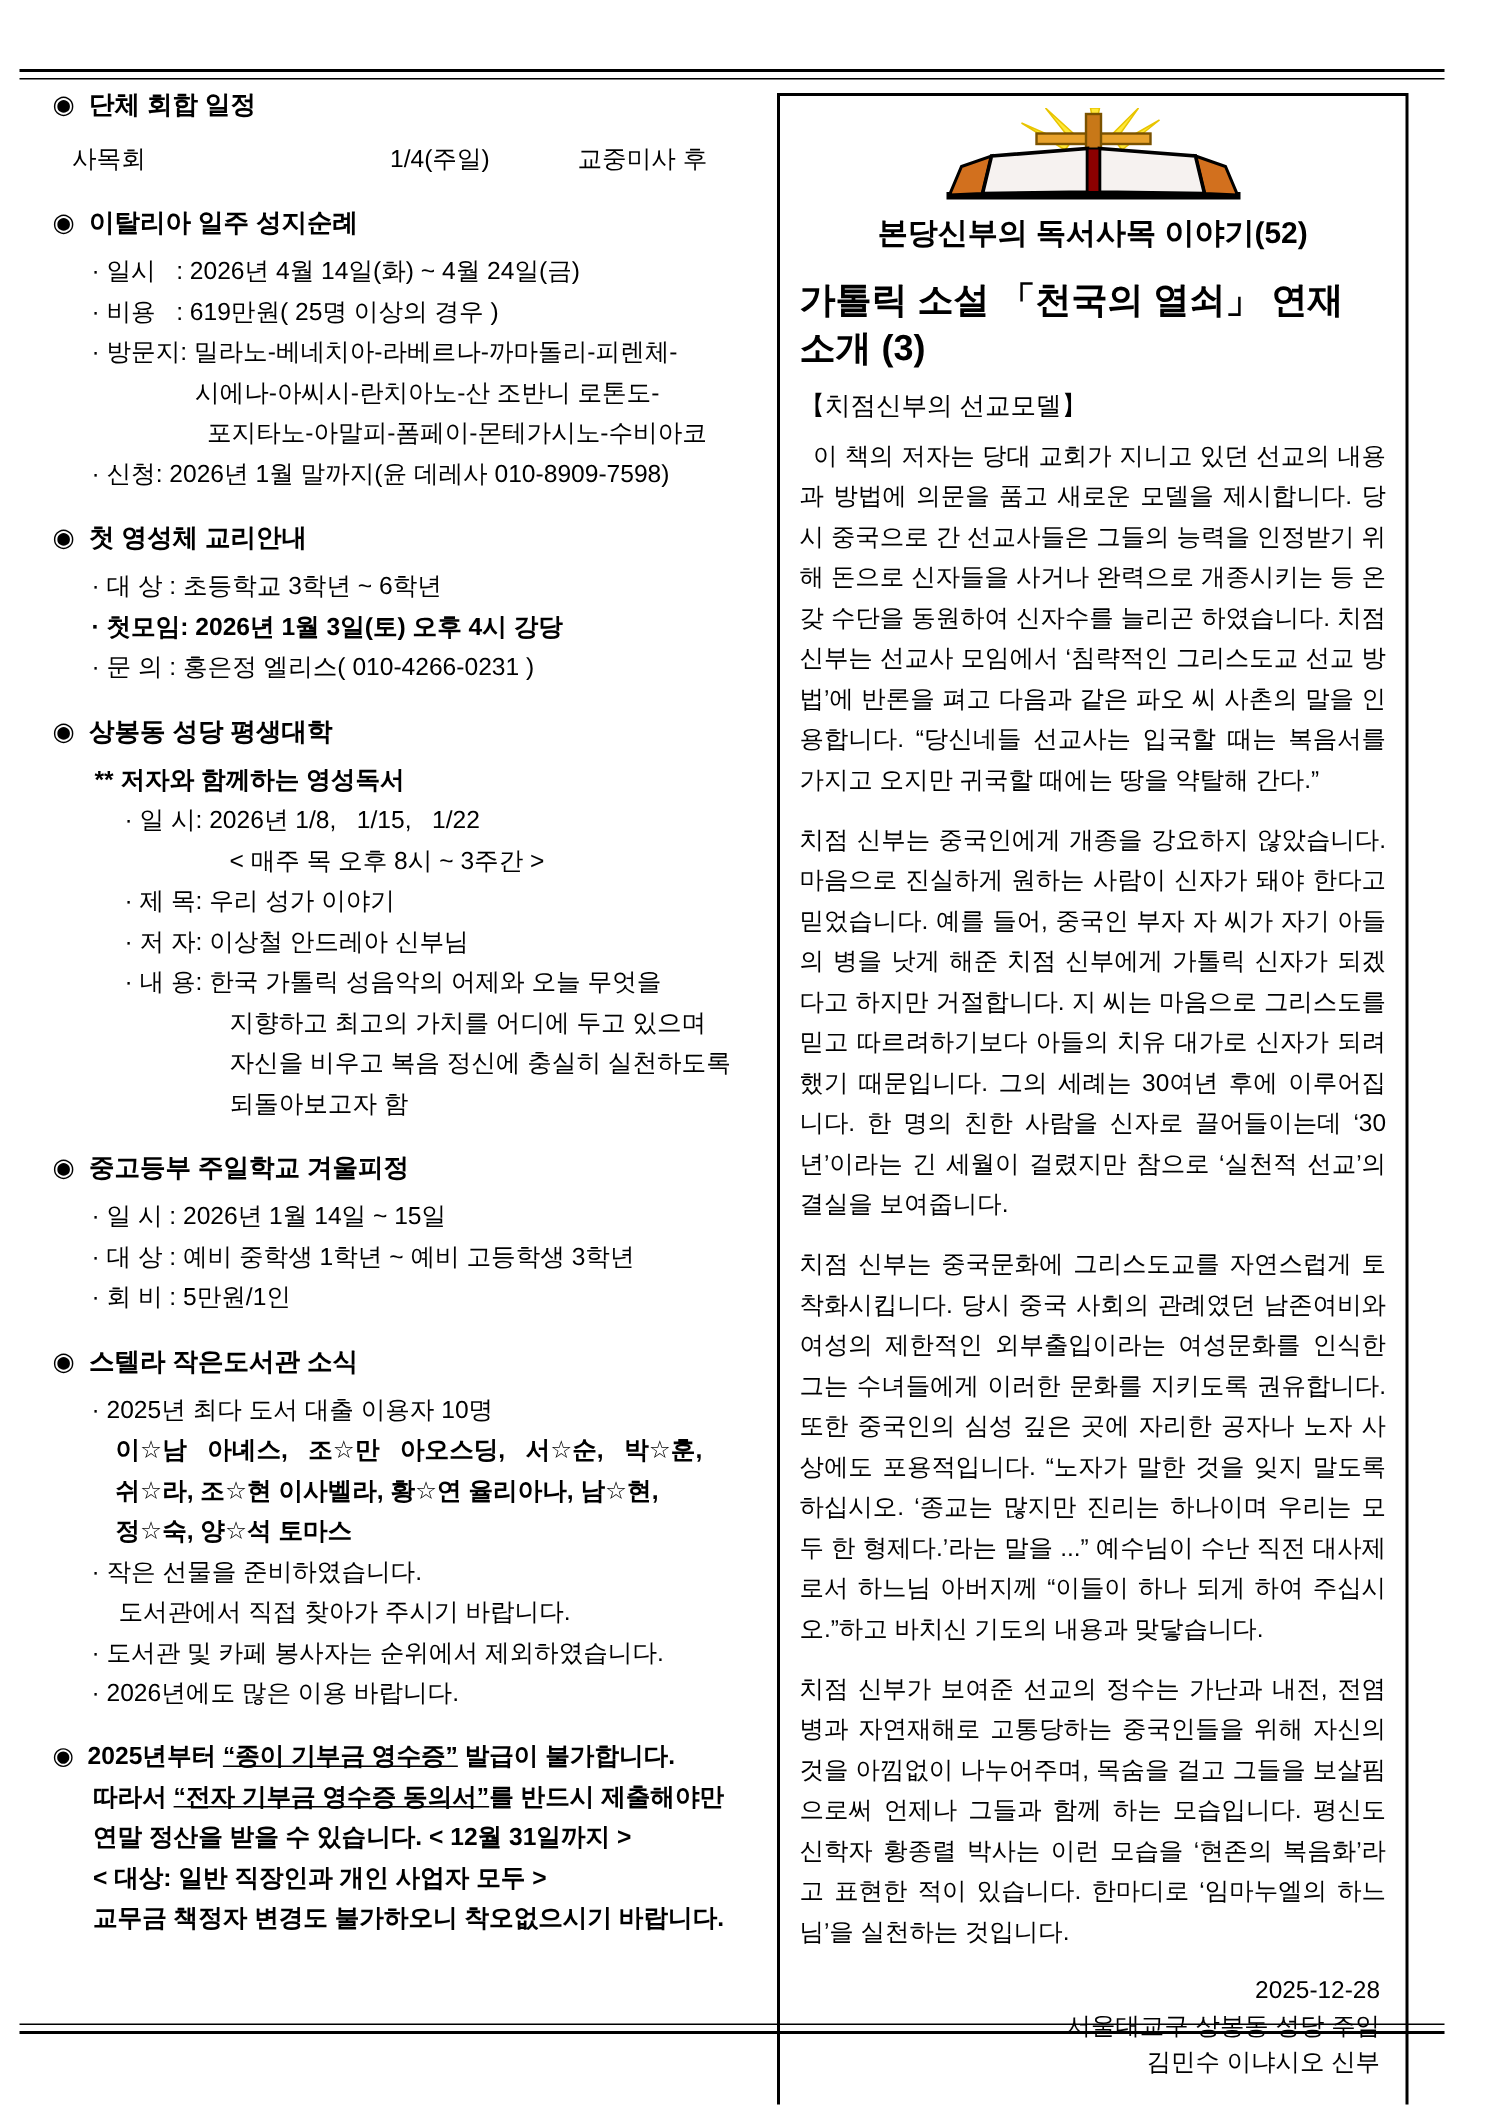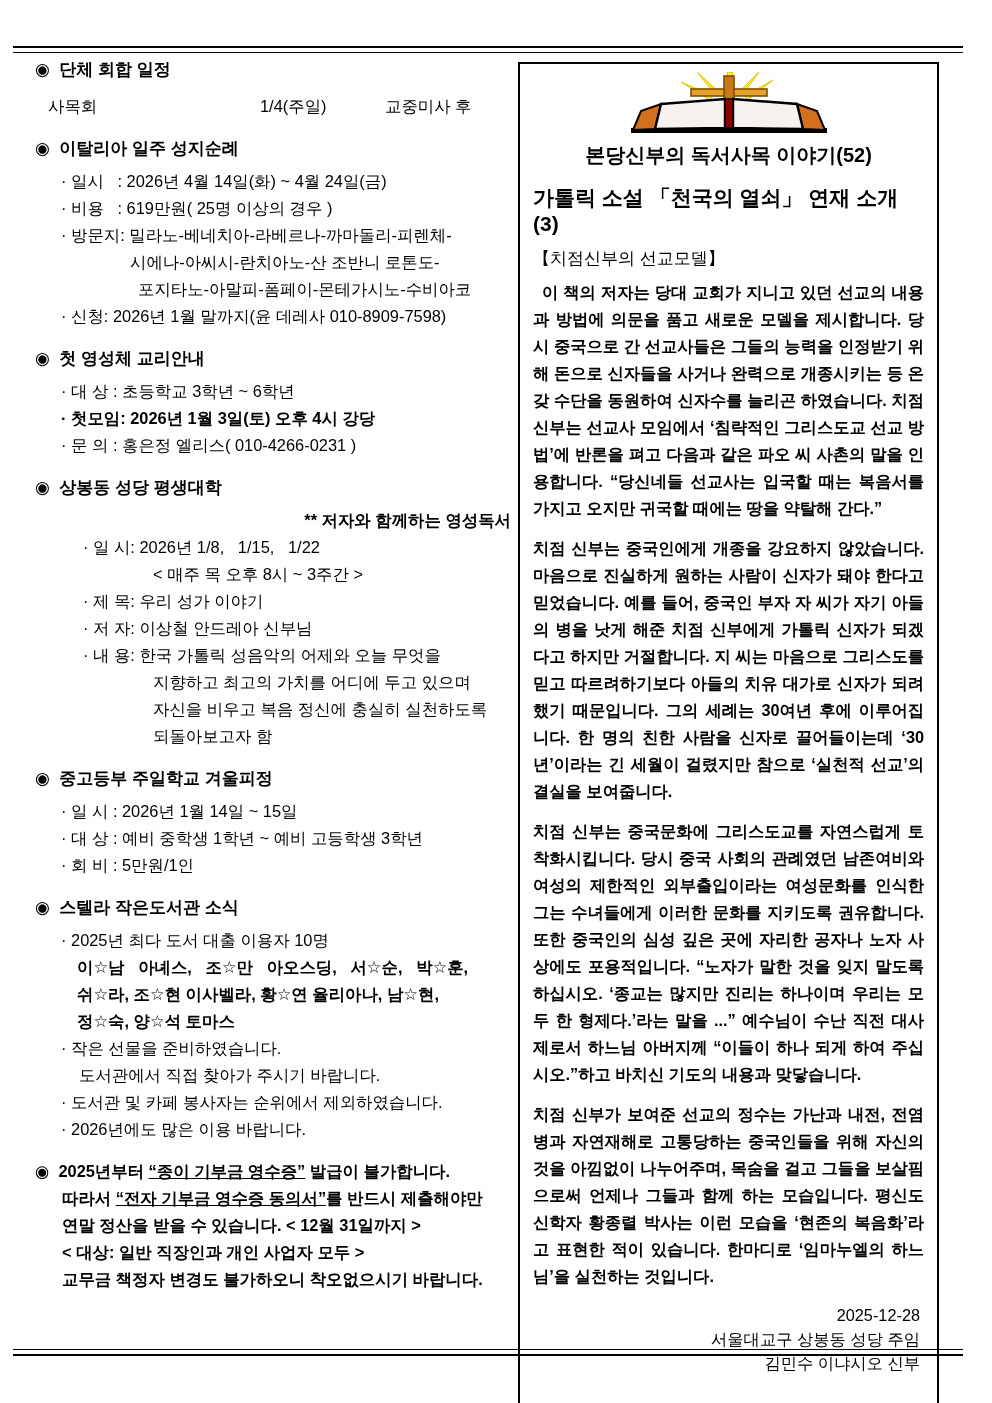--- a/index.html
+++ b/index.html
@@ -18,34 +18,34 @@
     font-size:16.4px;line-height:27px;}
   .sec{margin:0 0 15px 0;}
   .t{font-weight:bold;font-size:17px;white-space:pre-wrap;margin-bottom:6px;}
   .l{white-space:pre-wrap;}
   .b{font-weight:bold;}
   .ul{text-decoration:underline;text-align:center;}
   .row{display:flex;margin:10px 0 6px 0;align-items:flex-end;}
   .row .c1{width:212px;padding-left:13px;}
   .row .c2{width:125px;}
   .row .c3{flex:1;}
-  .p26{padding-left:26px;} .p27{padding-left:27px;} .p28{padding-left:28px;text-align:right;}
+  .p26{padding-left:26px;} .p27{padding-left:27px;} .p28{padding-left:28px;}
   .p42{padding-left:42px;} .p44{padding-left:44px;} .p48{padding-left:48px;}
   .p95{padding-left:95px;} .p103{padding-left:103px;} .p110{padding-left:110px;}
   .p118{padding-left:118px;}
 
   
   .right-box{position:absolute;left:518px;top:62px;width:421px;height:1380px;
     border:2px solid #000;box-sizing:border-box;padding:6px 13px;overflow:hidden;}
   .icon-wrap{text-align:center;margin-top:2px;height:64px;}
   .r-title{text-align:center;font-weight:bold;font-size:20px;margin-top:6px;}
-  .r-subtitle{font-weight:bold;font-size:21px;margin-top:15px;}
+  .r-subtitle{font-weight:bold;font-size:24px;margin-top:15px;}
   .r-heading{font-size:17px;margin-top:11px;}
   .r-p{font-size:16.3px;line-height:27px;text-align:justify;word-break:break-all;
-    margin:10px 0 13px 0;font-weight:bold;}
+    margin:10px 0 13px 0;}
   .r-p.first{text-indent:9px;margin-top:9px;}
   .r-sig{text-align:right;font-size:16.3px;line-height:24px;padding-right:4px;margin-top:2px;}
 </style>
 </head>
 <body>
 
 <div class="rule-top"></div>
 <div class="rule-bottom"></div>
 
 <div class="left-col">

